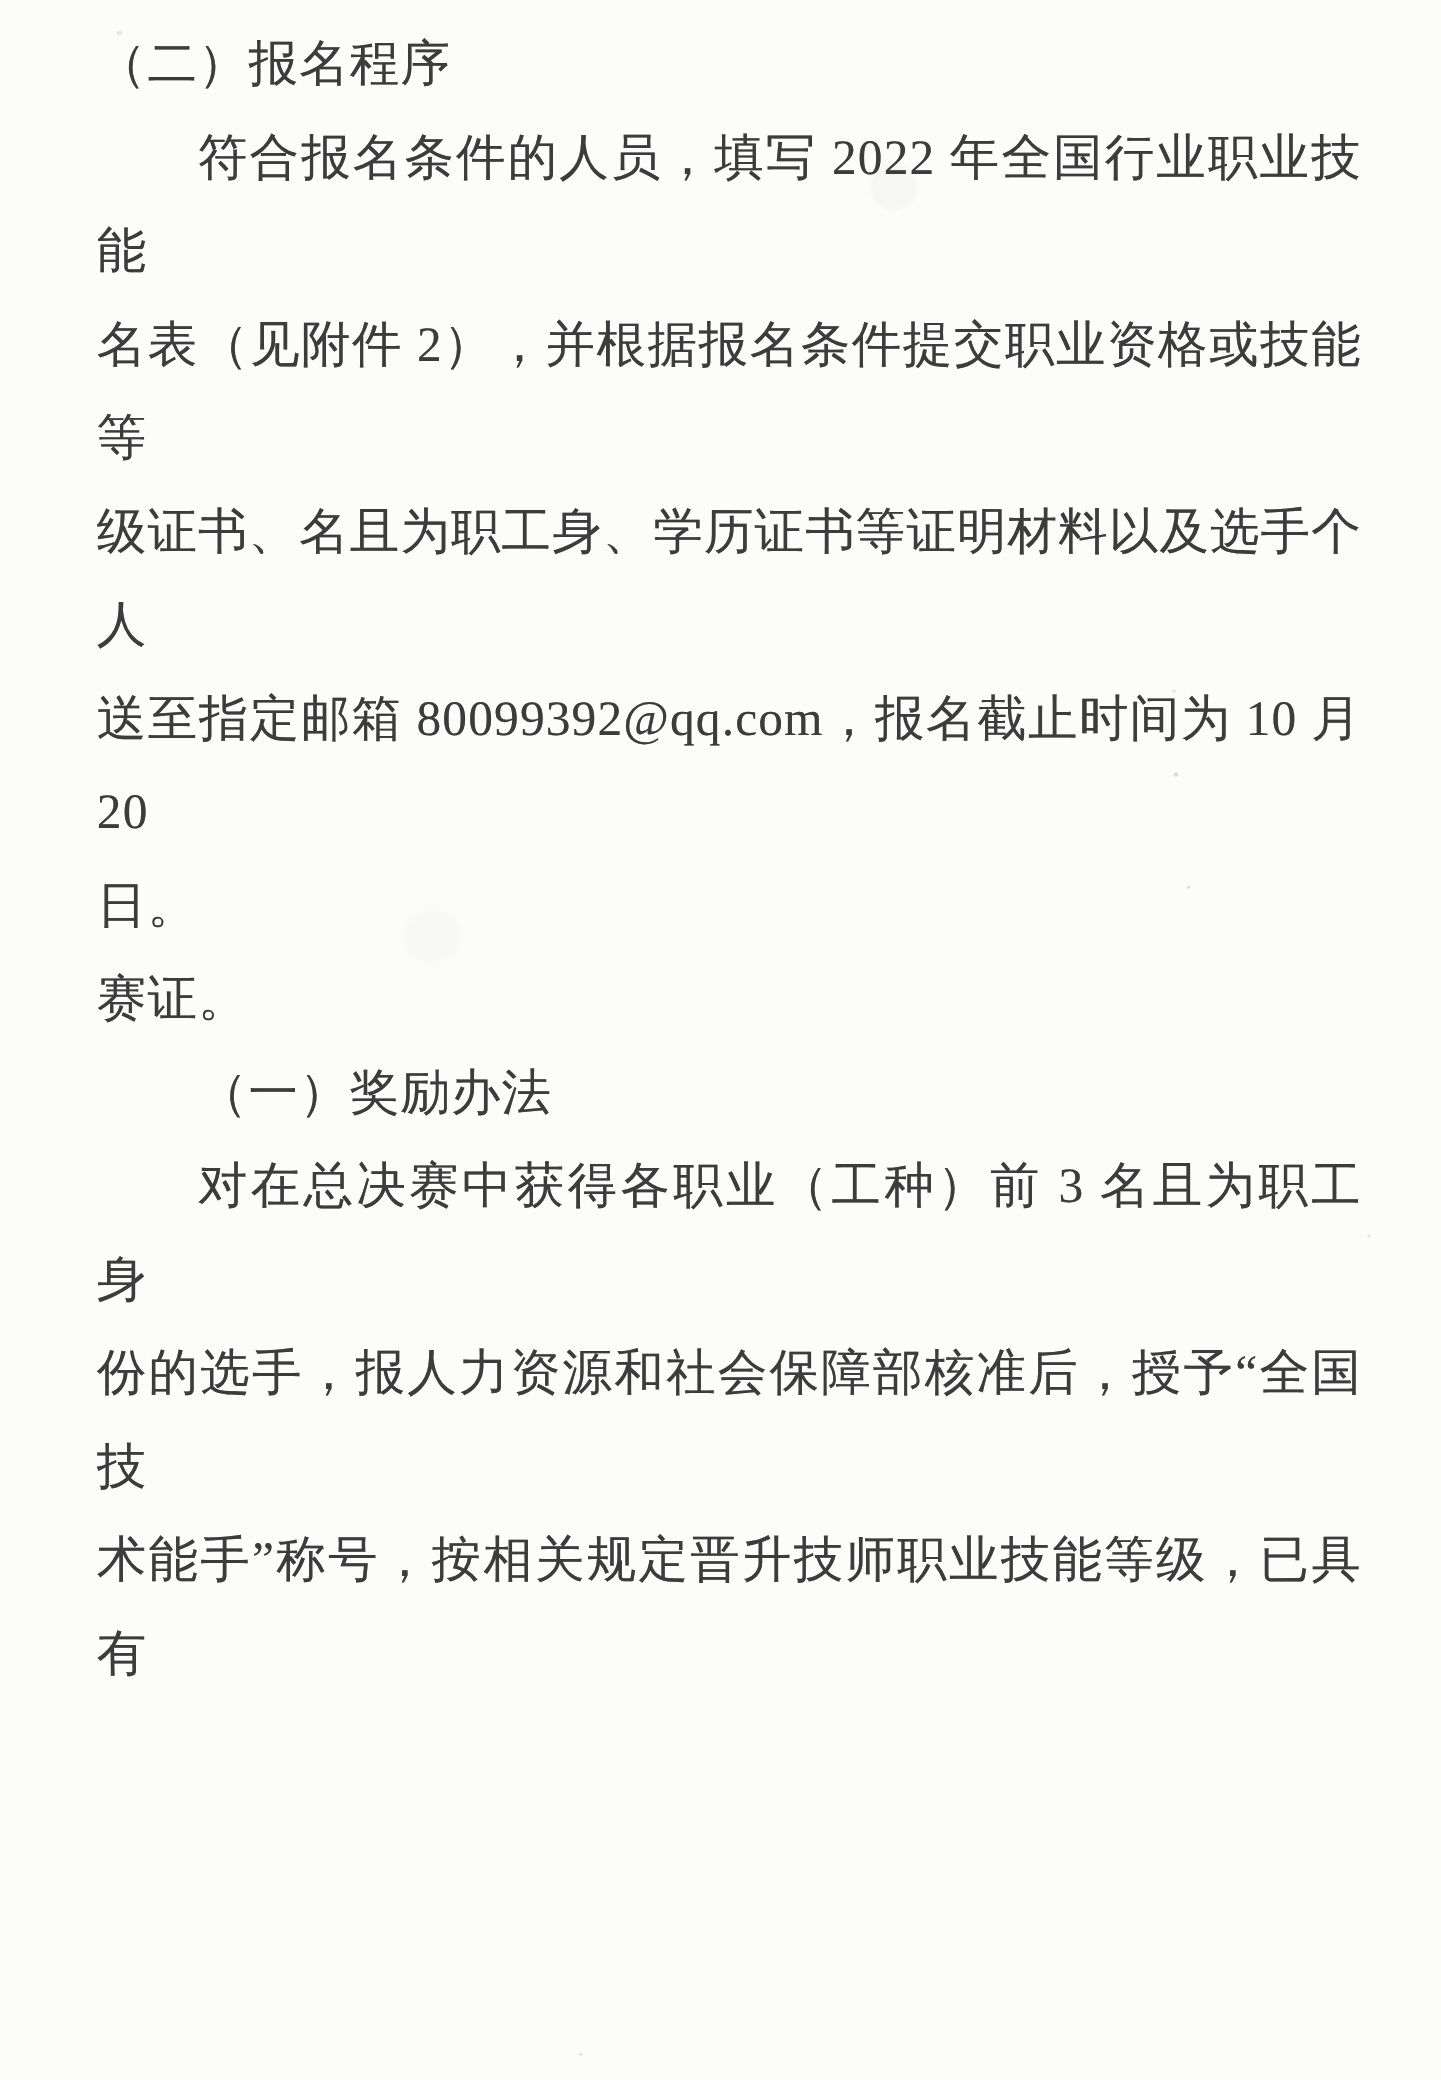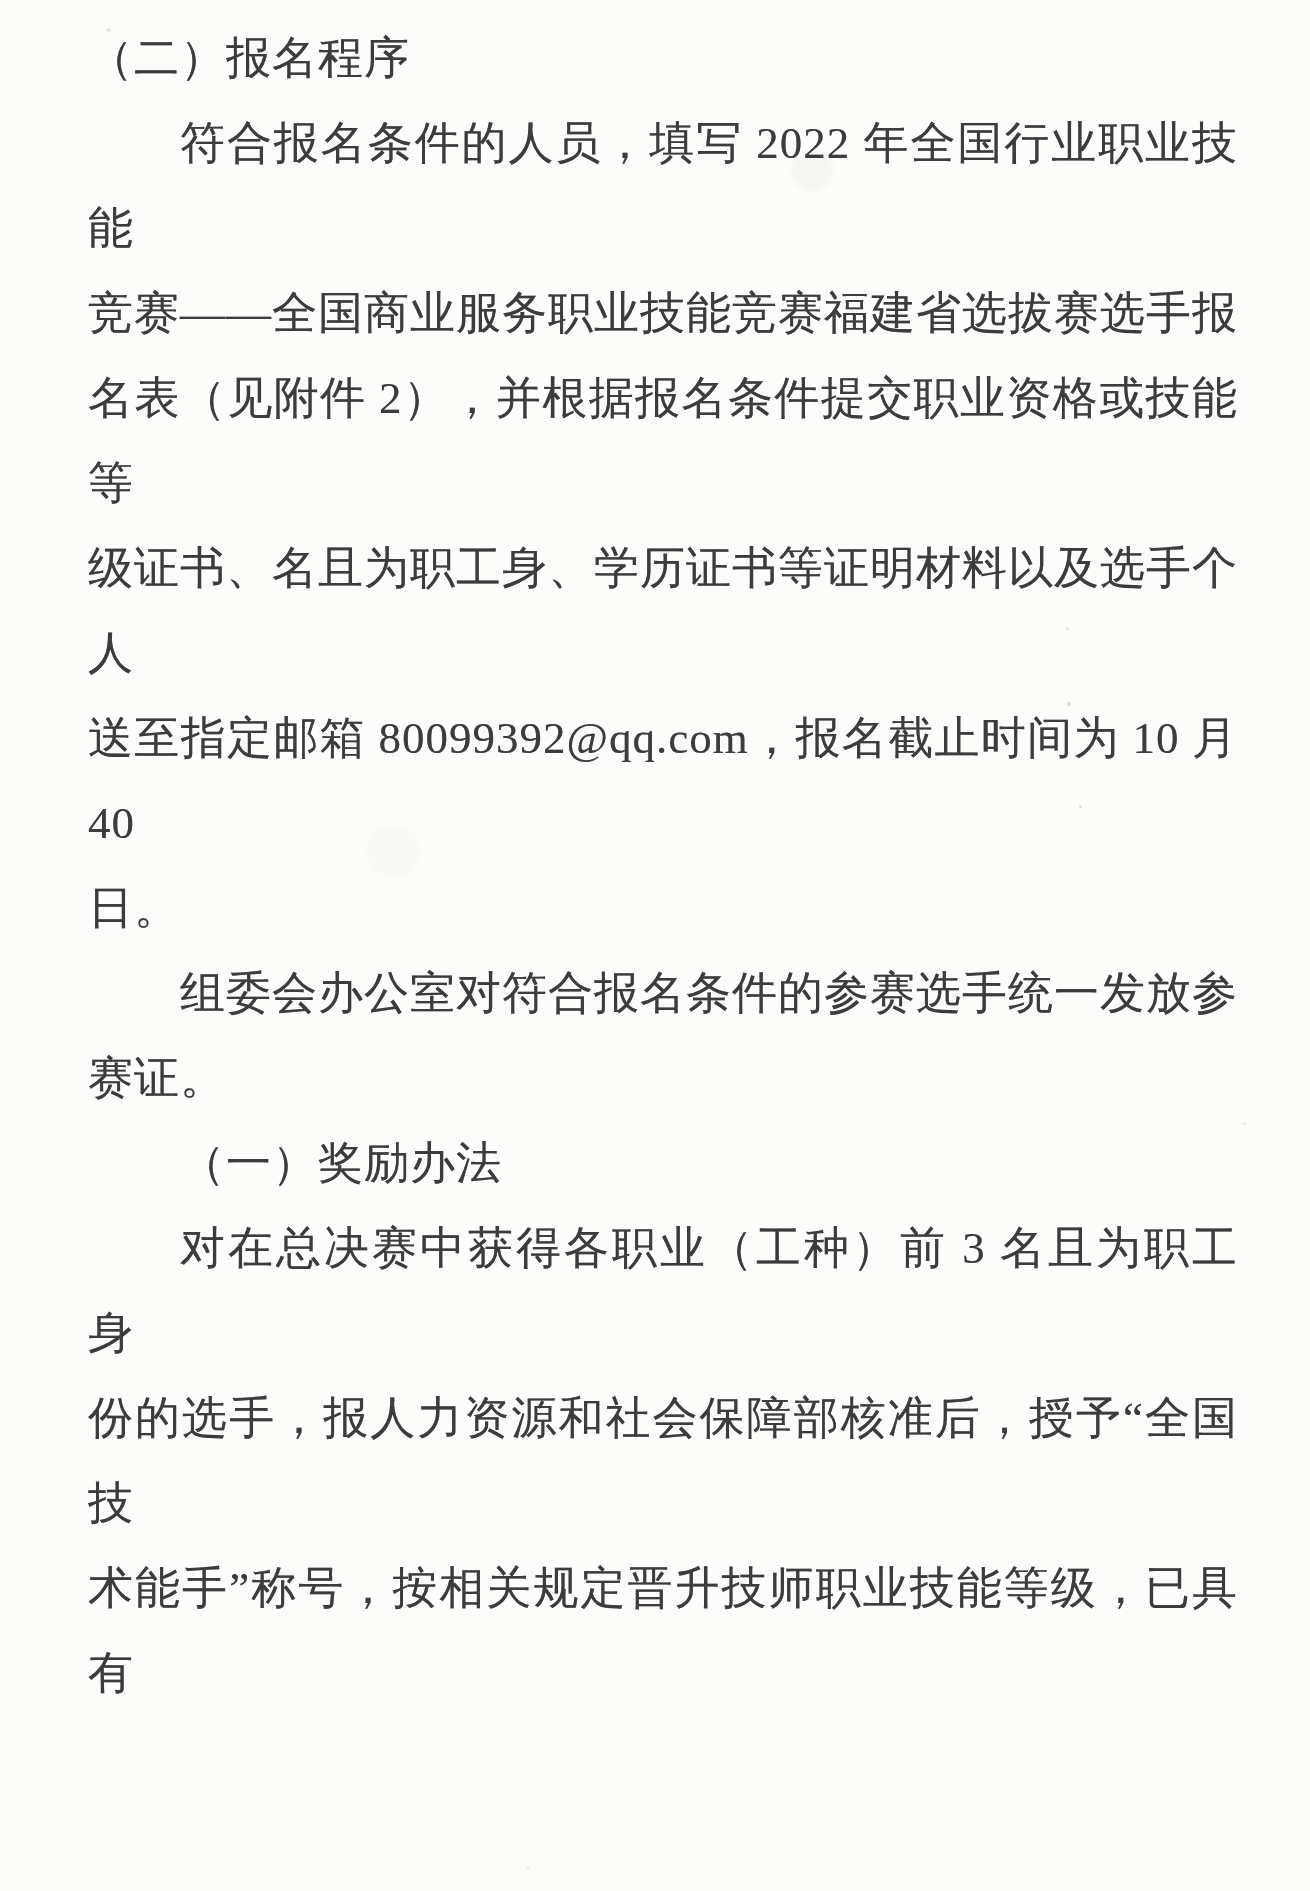--- a/index.html
+++ b/index.html
@@ -50,26 +50,24 @@
     background: #bdbdb8;
   }
 </style>
 </head>
 <body>
 
 <div class="page">
   <div class="doc">
     <div class="ln e">（二）报名程序</div>
     <div class="ln i">符合报名条件的人员，填写 2022 年全国行业职业技能</div>
-    <div class="ln">竞赛——全国商业服务职业技能竞赛福建省选拔赛选手报</div>
     <div class="ln">名表（见附件 2），并根据报名条件提交职业资格或技能等</div>
     <div class="ln">级证书、名且为职工身、学历证书等证明材料以及选手个人</div>
-    <div class="ln">送至指定邮箱 80099392@qq.com，报名截止时间为 10 月 40</div>
+    <div class="ln">送至指定邮箱 80099392@qq.com，报名截止时间为 10 月 20</div>
     <div class="ln e">日。</div>
-    <div class="ln i">组委会办公室对符合报名条件的参赛选手统一发放参</div>
     <div class="ln e">赛证。</div>
     <div class="ln i e">（一）奖励办法</div>
     <div class="ln i">对在总决赛中获得各职业（工种）前 3 名且为职工身</div>
     <div class="ln">份的选手，报人力资源和社会保障部核准后，授予“全国技</div>
     <div class="ln">术能手”称号，按相关规定晋升技师职业技能等级，已具有</div>
 
   </div>
 
   <div class="sp" style="left:106px; top:28px;  width:5px; height:4px; opacity:.35;"></div>
   <div class="sp" style="left:1067px;top:702px; width:4px; height:4px; opacity:.55;"></div>

